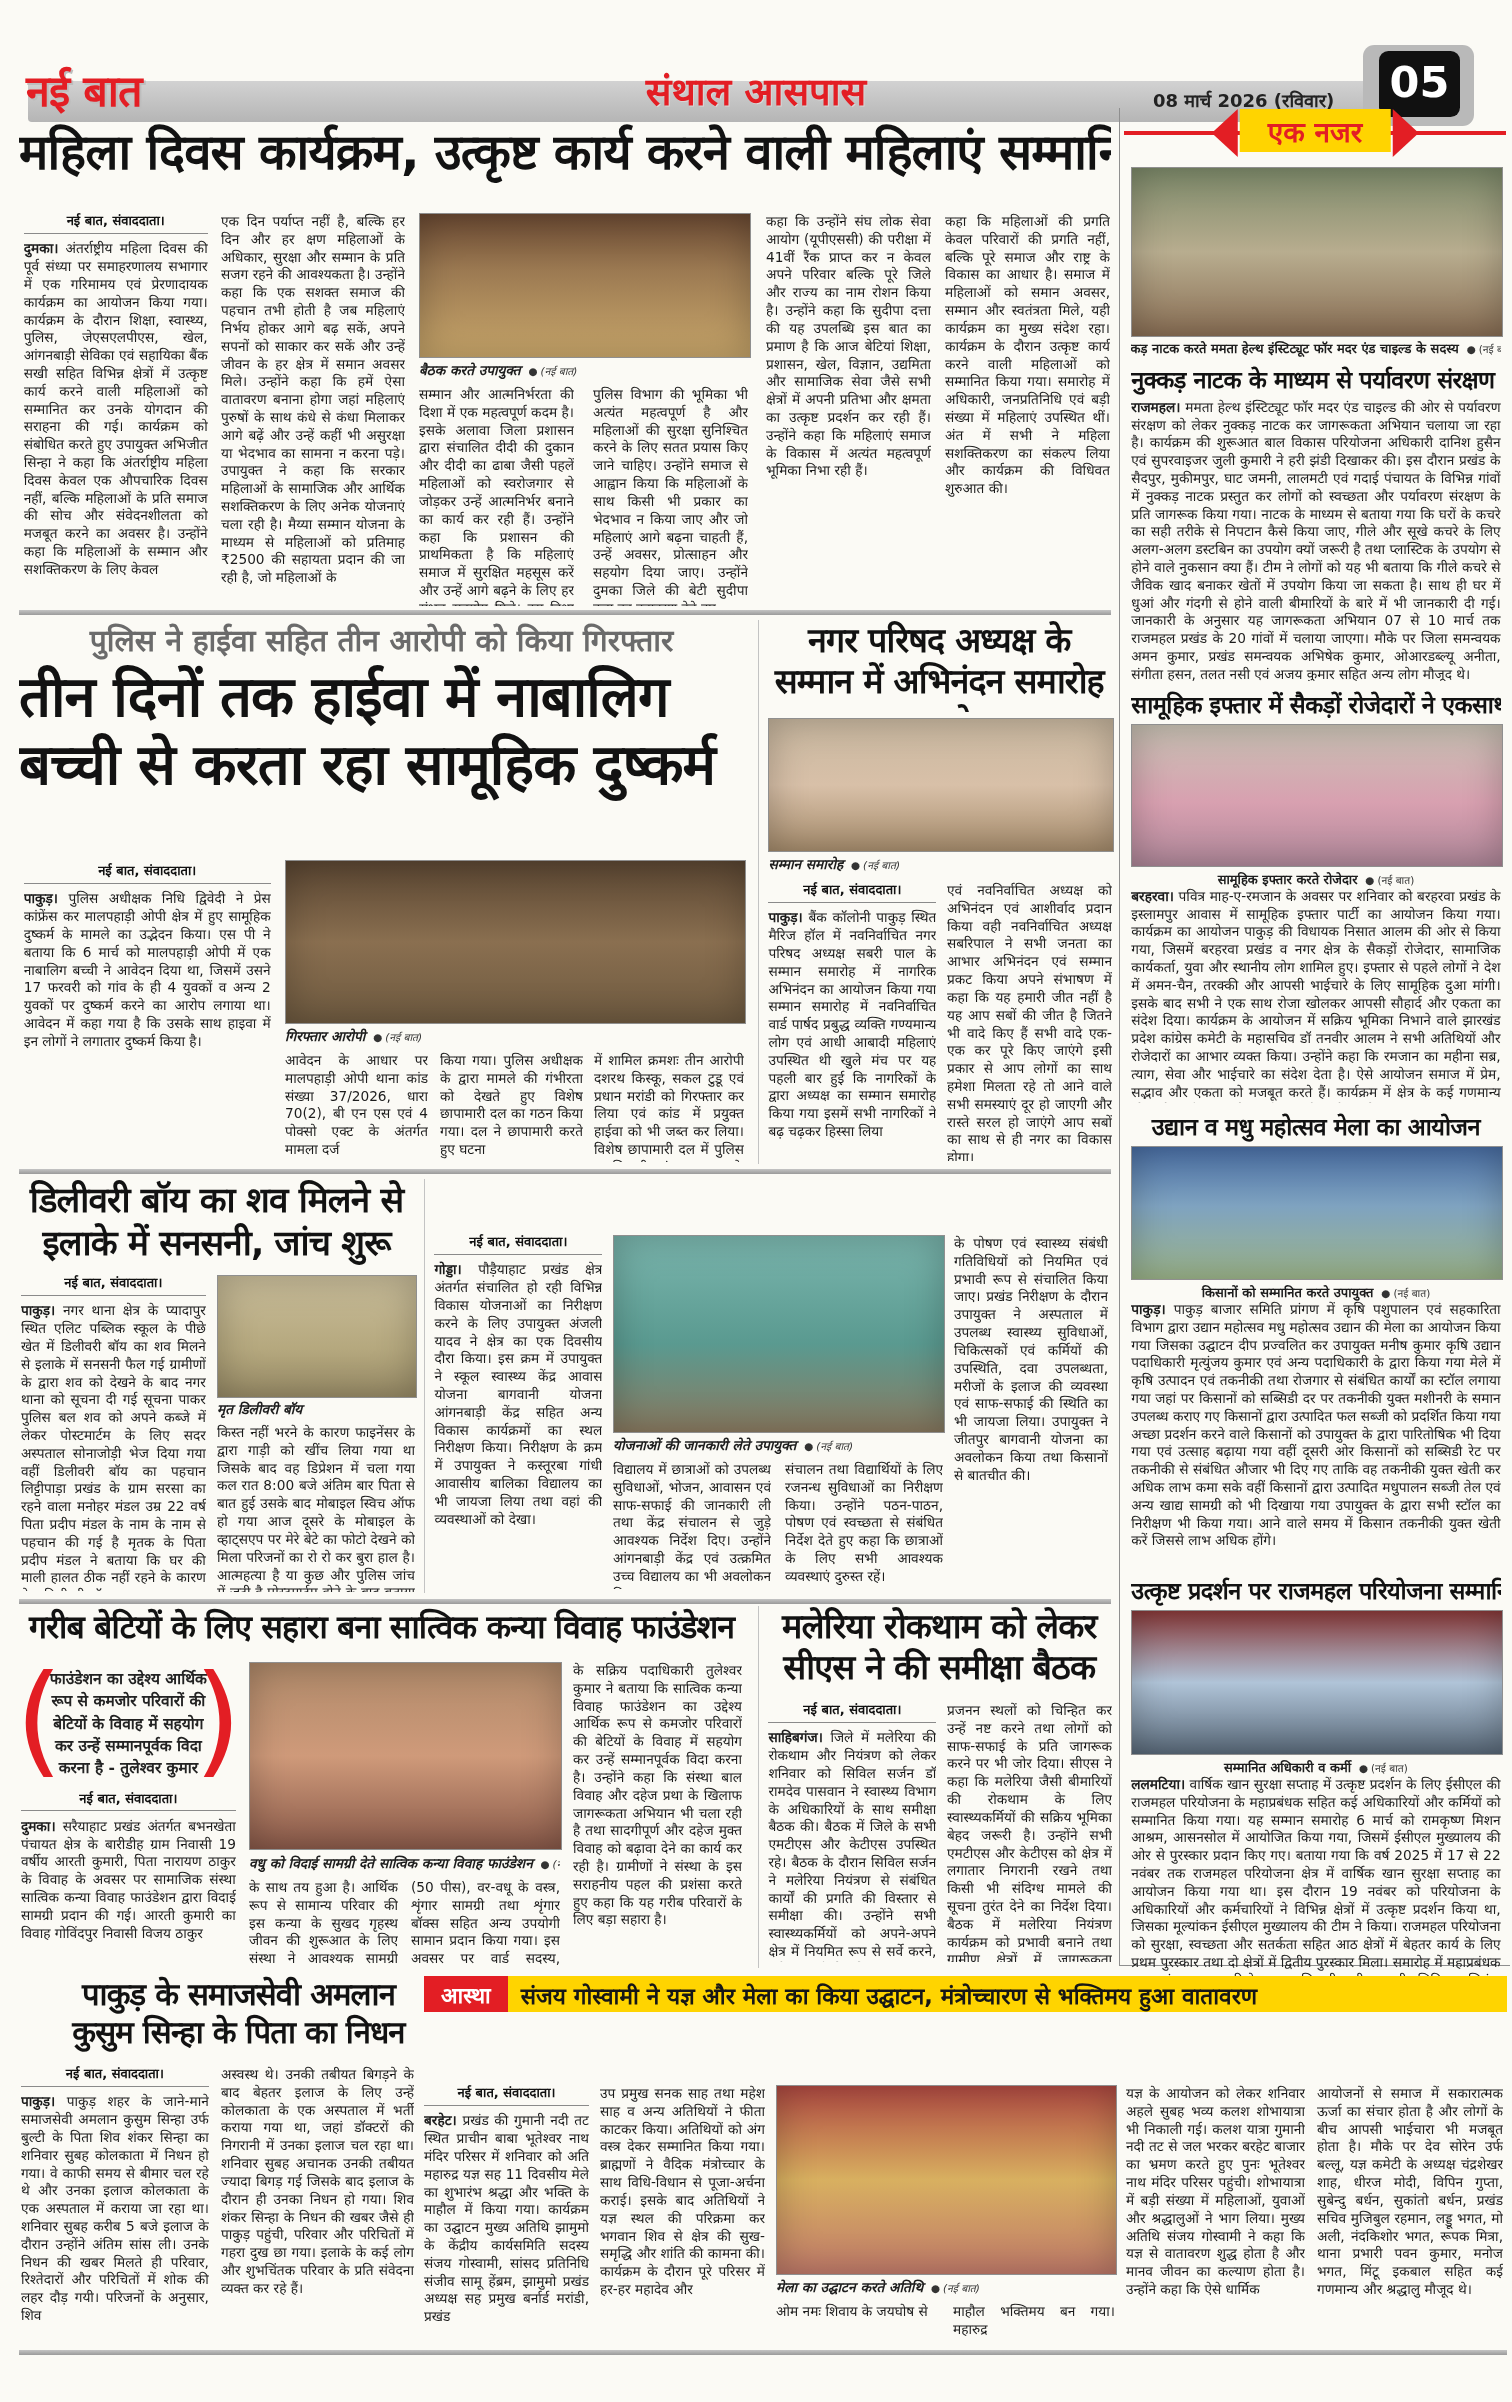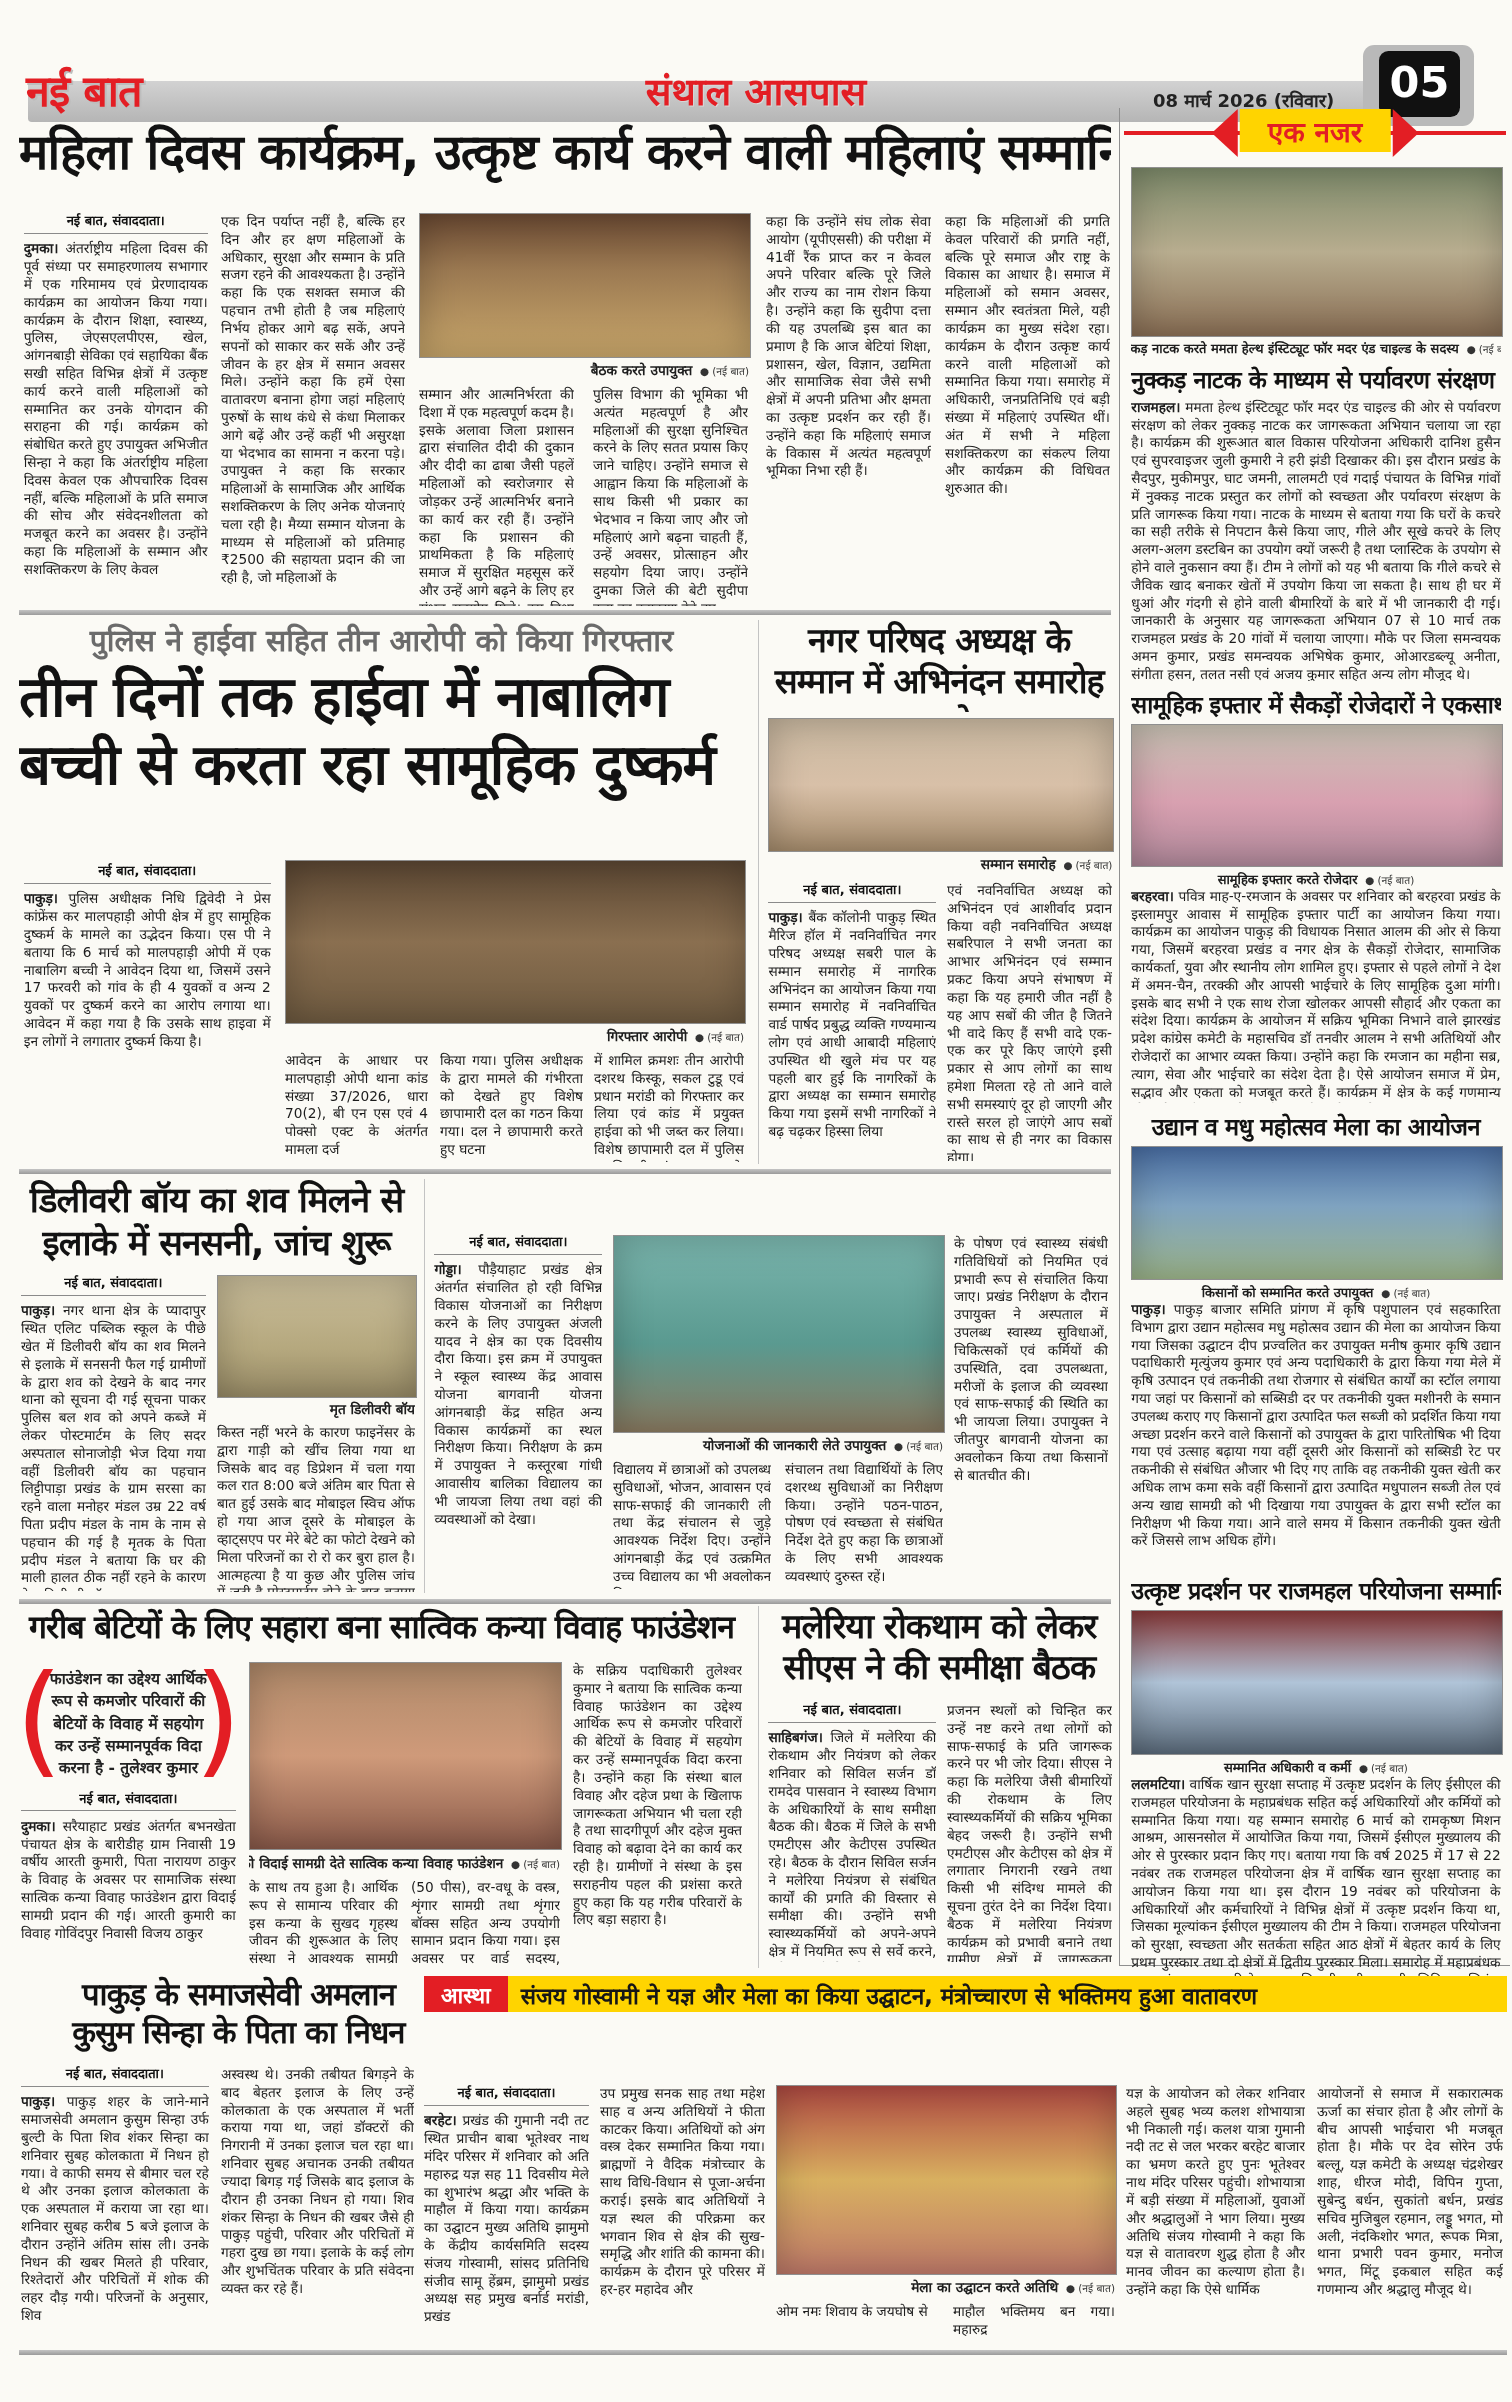--- a/index.html
+++ b/index.html
@@ -16,22 +16,22 @@
            line-height:62px;border-radius:9.4px;}
   .pagetab{background:#b9b9b9;border-radius:11.3px;}
   
   .hl{font-weight:bold;color:#121212;text-align:center;overflow:hidden;letter-spacing:-0.9px;line-height:1.22;}
   .nw{white-space:nowrap;}
   .kick{font-weight:bold;color:#6b6b6b;text-align:center;overflow:hidden;white-space:nowrap;}
   .col{position:absolute;font-size:13.7px;line-height:1.3;text-align:justify;overflow:hidden;color:#1c1c1c;}
   .lead{font-weight:bold;}
   .byl{font-weight:bold;text-align:center;font-size:13px;border-bottom:0.9px solid #8a8a8a;
        padding-bottom:2.8px;margin-bottom:6.6px;color:#111;}
-  .cap{position:absolute;display:flex;justify-content:flex-end;align-items:baseline;
-       font-weight:bold;font-size:13.7px;overflow:hidden;white-space:nowrap;}
+  .cap{position:absolute;display:flex;justify-content:flex-start;align-items:baseline;
+       font-weight:bold;font-size:13.7px;overflow:hidden;white-space:nowrap;font-style:italic;}
   .credit{font-weight:normal;font-size:10.4px;color:#333;margin-left:7.5px;}
   .ph{position:absolute;border:0.9px solid #8f8f8f;box-shadow:inset 0 0 38px rgba(0,0,0,.25);}
   .p-meet{background:linear-gradient(180deg,#6b4a33,#9c7a52 40%,#c9a76b);}
   .p-press{background:linear-gradient(180deg,#5a4632,#8a6f50 50%,#6e5a40);}
   .p-felic{background:linear-gradient(180deg,#c9b8a0,#d8c0a8 50%,#a88e6e);}
   .p-body{background:linear-gradient(180deg,#c9bd9a,#b5a87e 60%,#9a8d68);}
   .p-visit{background:linear-gradient(180deg,#7ab5ad,#5a9a90 55%,#8a7a60);}
   .p-gift{background:linear-gradient(180deg,#b08a6a,#cf9a7a 50%,#8a5a4a);}
   .p-ribbon{background:linear-gradient(180deg,#b04a42,#d8b060 50%,#c07a6a);}
   .p-crowd{background:linear-gradient(180deg,#7d8a6a,#b8ad8f 50%,#8a6f55);}
@@ -155,21 +155,21 @@
       <div class="byl">नई बात, संवाददाता।</div>
       <span class="lead">गोड्डा।</span>
       <span>पौड़ैयाहाट प्रखंड क्षेत्र अंतर्गत संचालित हो रही विभिन्न विकास योजनाओं का निरीक्षण करने के लिए उपायुक्त अंजली यादव ने क्षेत्र का एक दिवसीय दौरा किया। इस क्रम में उपायुक्त ने स्कूल स्वास्थ्य केंद्र आवास योजना बागवानी योजना आंगनबाड़ी केंद्र सहित अन्य विकास कार्यक्रमों का स्थल निरीक्षण किया। निरीक्षण के क्रम में उपायुक्त ने कस्तूरबा गांधी आवासीय बालिका विद्यालय का भी जायजा लिया तथा वहां की व्यवस्थाओं को देखा।</span>
     </div>
     <div class="ph p-visit" style="left:188px;top:56px;width:330px;height:196px;"></div>
     <div class="cap" style="left:188px;top:256px;width:330px;">
       <span>योजनाओं की जानकारी लेते उपायुक्त</span>
         <span class="credit">● (नई बात)</span>
     </div>
     <div class="col" style="left:188px;top:282px;width:158px;height:128px;">विद्यालय में छात्राओं को उपलब्ध सुविधाओं, भोजन, आवासन एवं साफ-सफाई की जानकारी ली तथा केंद्र संचालन से जुड़े आवश्यक निर्देश दिए। उन्होंने आंगनबाड़ी केंद्र एवं उत्क्रमित उच्च विद्यालय का भी अवलोकन किया।</div>
-    <div class="col" style="left:360px;top:282px;width:158px;height:128px;">संचालन तथा विद्यार्थियों के लिए दशरथ्ध सुविधाओं का निरीक्षण किया। उन्होंने पठन-पाठन, पोषण एवं स्वच्छता से संबंधित निर्देश देते हुए कहा कि छात्राओं के लिए सभी आवश्यक व्यवस्थाएं दुरुस्त रहें।</div>
+    <div class="col" style="left:360px;top:282px;width:158px;height:128px;">संचालन तथा विद्यार्थियों के लिए रजनन्ध सुविधाओं का निरीक्षण किया। उन्होंने पठन-पाठन, पोषण एवं स्वच्छता से संबंधित निर्देश देते हुए कहा कि छात्राओं के लिए सभी आवश्यक व्यवस्थाएं दुरुस्त रहें।</div>
     <div class="col" style="left:529px;top:56px;width:154px;height:354px;">के पोषण एवं स्वास्थ्य संबंधी गतिविधियों को नियमित एवं प्रभावी रूप से संचालित किया जाए। प्रखंड निरीक्षण के दौरान उपायुक्त ने अस्पताल में उपलब्ध स्वास्थ्य सुविधाओं, चिकित्सकों एवं कर्मियों की उपस्थिति, दवा उपलब्धता, मरीजों के इलाज की व्यवस्था एवं साफ-सफाई की स्थिति का भी जायजा लिया। उपायुक्त ने जीतपुर बागवानी योजना का अवलोकन किया तथा किसानों से बातचीत की।</div>
   </div>
 
   <div class="rule" style="left:19px;top:1599px;width:1092px;"></div>
 
   <div class="abs" style="left:19px;top:1606px;width:725px;height:362px;">
     <div class="hl nw" style="font-size:32px;height:47px;line-height:43px;">गरीब बेटियों के लिए सहारा बना सात्विक कन्या विवाह फाउंडेशन</div>
     <div class="abs" style="left:1.9px;top:56px;width:215px;height:303px;overflow:hidden;">
       <div class="pq">फाउंडेशन का उद्देश्य आर्थिक रूप से कमजोर परिवारों की बेटियों के विवाह में सहयोग कर उन्हें सम्मानपूर्वक विदा करना है - तुलेश्वर कुमार</div>
       <div class="byl" style="margin-top:3.8px;">नई बात, संवाददाता।</div>

